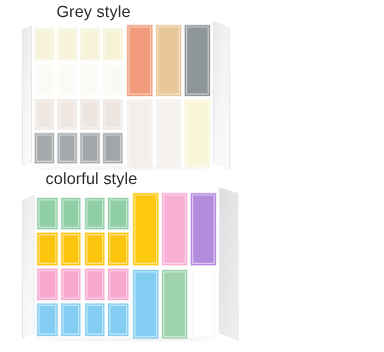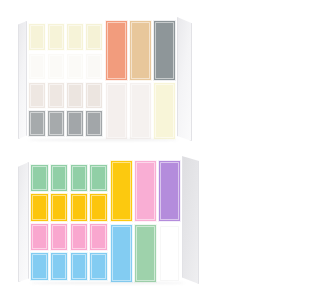--- a/index.html
+++ b/index.html
@@ -105,20 +105,21 @@
     background: rgba(120,120,130,0.12);
     filter: blur(1px);
     border-radius: 50%;
   }
 </style>
 </head>
 <body style="background: rgb(255, 255, 255);">
 
 <div class="stage">
 
+  <div class="label" id="label-grey" style="color: rgb(43, 43, 43);">Grey style</div>
 
   <div class="wardrobe" id="wardrobe-grey">
 
     <div class="side-panel" style="left:0px; top:3px; width:9px; height:118px;
                 clip-path: polygon(0% 3%, 100% 0%, 100% 97%, 0% 100%);"></div>
 
     <div class="cabinet" id="grey-left-cabinet" style="left:9px; top:4px; width:77px; height:116px;
                 grid-template-columns: repeat(4, 1fr);
                 grid-template-rows: 1.02fr 1.02fr 1fr 0.96fr;">
       <div class="panel" style="background:#f6f3d8"></div>
@@ -153,20 +154,21 @@
       <div class="panel" style="background:#f5f1ef"></div>
       <div class="panel" style="background:#f8f5d8"></div>
     </div>
 
     <div class="side-panel" style="left:159px; top:-1px; width:15px; height:124px;
                 clip-path: polygon(0% 0%, 100% 5%, 100% 100%, 0% 96%);"></div>
 
     <div class="floor-shadow" style="left:10px; top:121px; width:150px;"></div>
   </div>
 
+  <div class="label" id="label-colorful" style="color: rgb(43, 43, 43);">colorful style</div>
 
   <div class="wardrobe" id="wardrobe-colorful">
 
     <div class="side-panel" style="left:0px; top:4px; width:11px; height:120px;
                 clip-path: polygon(0% 4%, 100% 0%, 100% 97%, 0% 100%);"></div>
 
     <div class="cabinet" id="colorful-left-cabinet" style="left:11px; top:5px; width:80px; height:119px;
                 grid-template-columns: repeat(4, 1fr);
                 grid-template-rows: 1fr 1.02fr 1fr 1.04fr;">
       <div class="panel" style="background:#91cfa6"></div>

